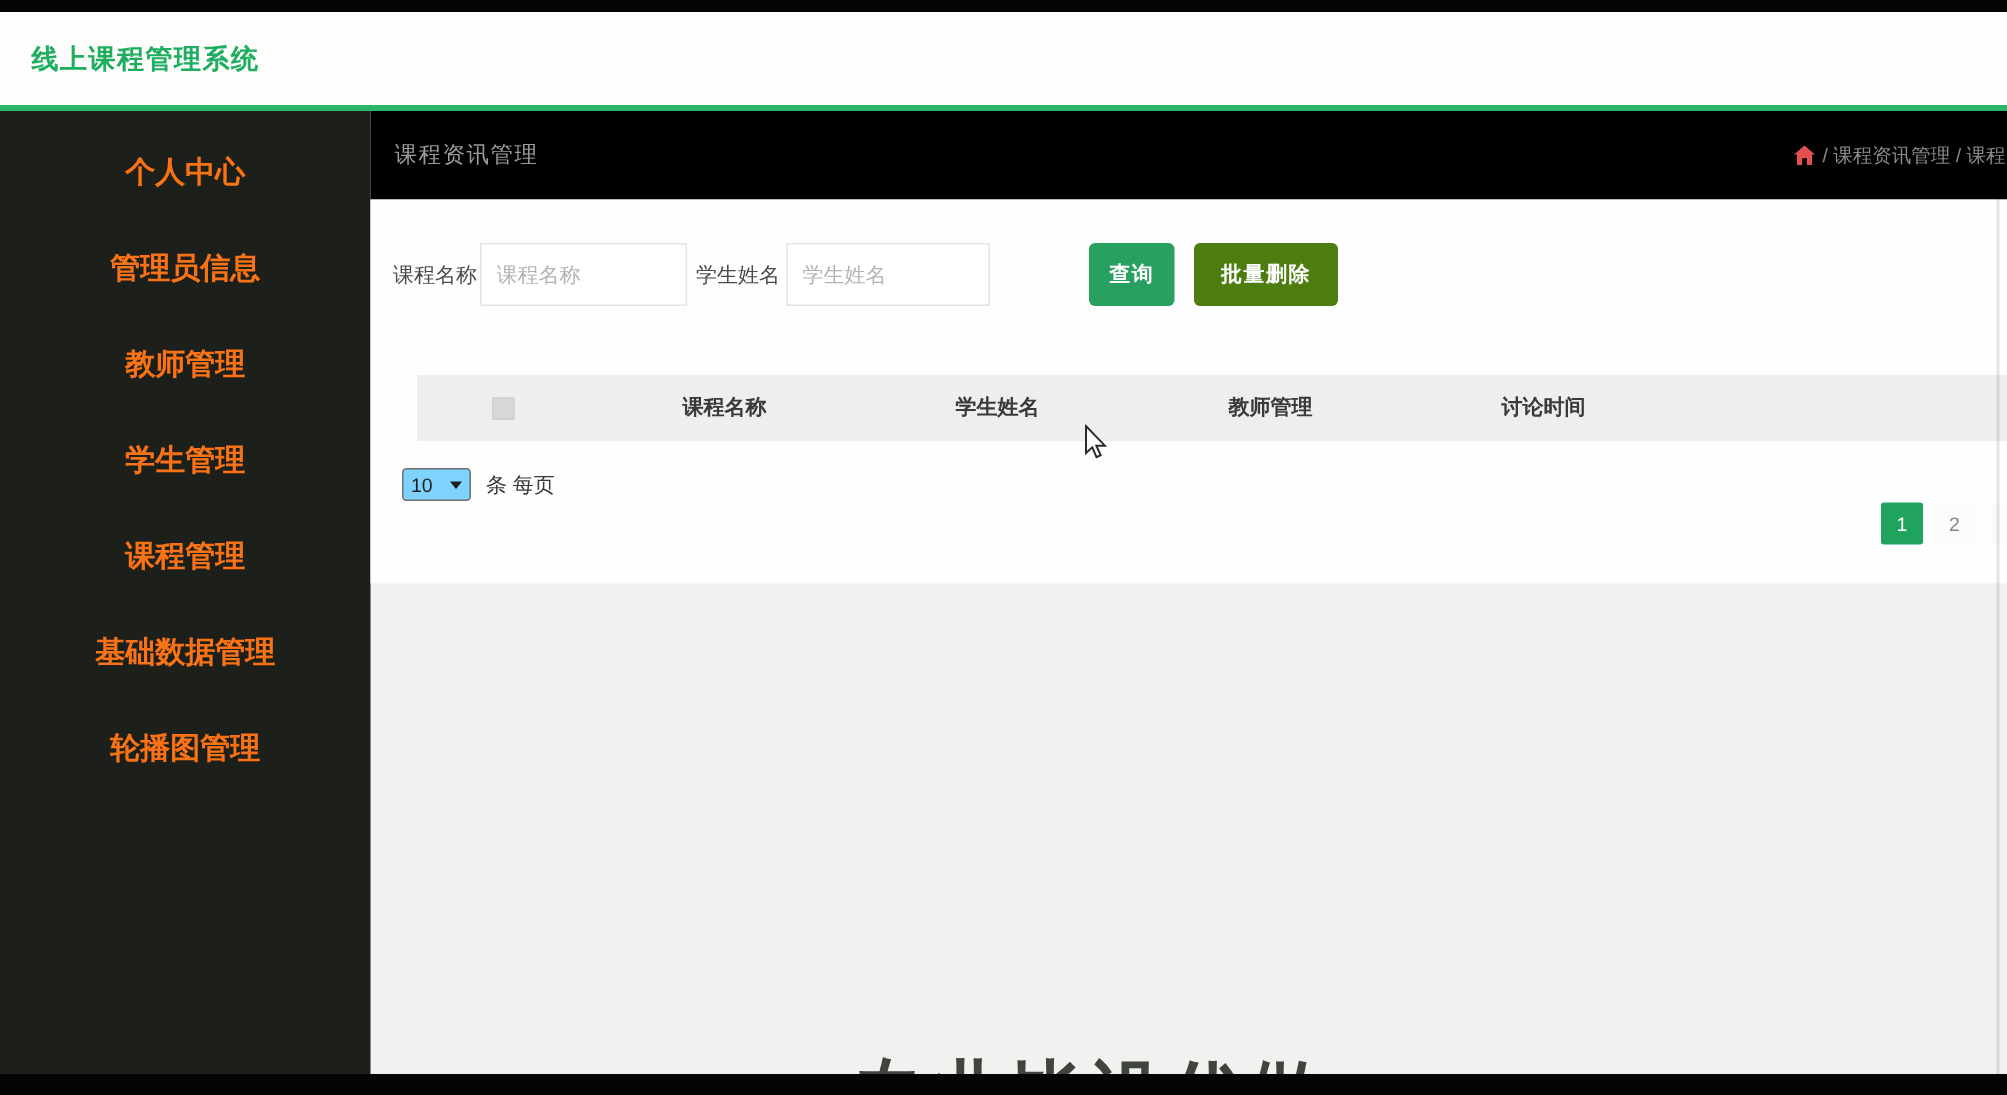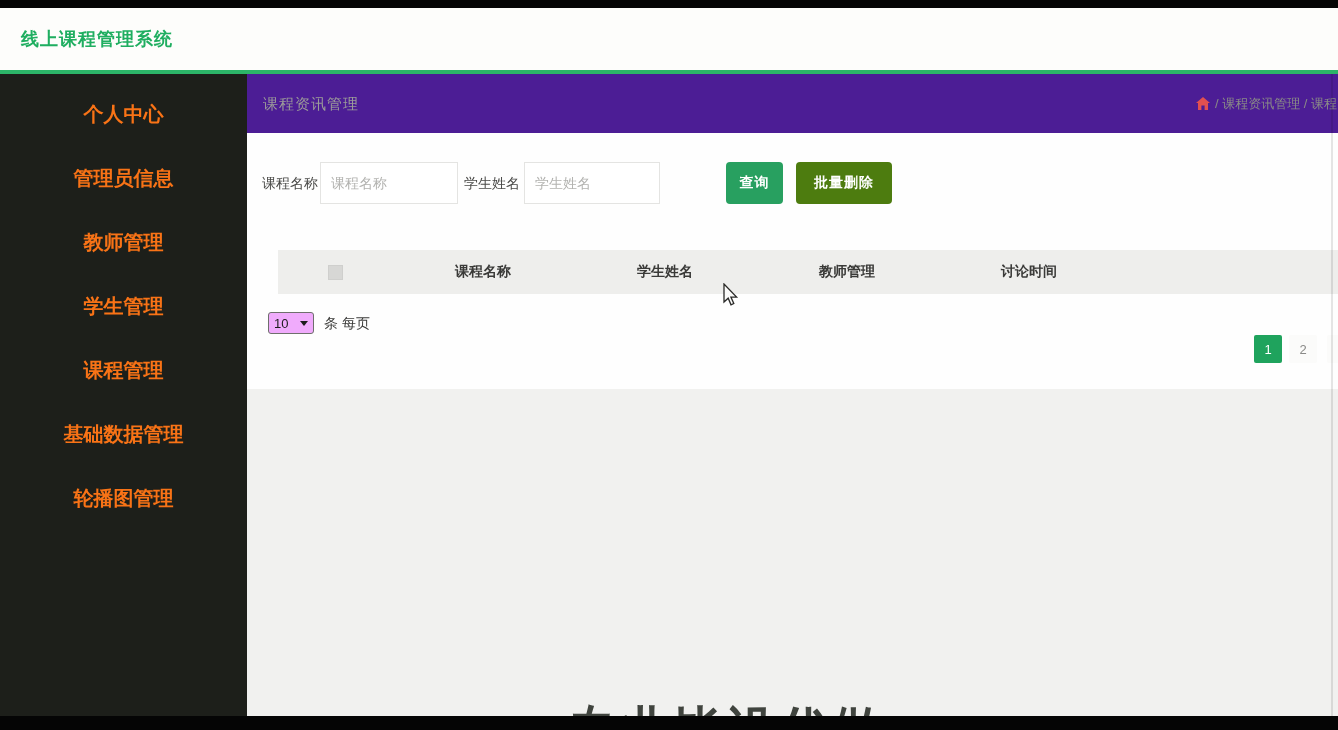--- a/index.html
+++ b/index.html
@@ -18,21 +18,21 @@
           font-size:18px; font-weight:700; color:#1fae60; letter-spacing:1px; }
   .green-line { position:absolute; top:70px; left:0; width:1338px; height:4px;
                 background:#2cb568; z-index:5; }
 
   .sidebar { position:absolute; top:74px; left:0; width:247px; height:642px;
              background:#1d1f1a; padding-top:8px; }
   .side-item { height:64px; display:flex; align-items:center; justify-content:center;
                color:#f97316; font-size:20px; font-weight:700; cursor:pointer; }
 
   .title-strip { position:absolute; top:74px; left:247px; width:1091px; height:59px;
-                 background:#4c1d95; }
+                 background:#000000; }
   .page-title { position:absolute; left:16px; top:0; height:59px; line-height:59px;
                 font-size:15px; color:#9c9c99; letter-spacing:1px; }
   .breadcrumb { position:absolute; left:949px; top:0; height:59px;
                 display:flex; align-items:center; gap:5px; white-space:nowrap; }
   .breadcrumb .crumb-path { font-size:13px; color:#8a8a87; }
   .home-icon svg { display:block; }
 
   .panel { position:absolute; top:133px; left:247px; width:1091px; height:256px;
            background:#fefefe; }
 
@@ -57,21 +57,21 @@
            background:#eeeeec; display:flex; align-items:stretch; overflow:hidden; }
   .th { display:flex; align-items:center; justify-content:center;
         font-size:14px; font-weight:700; color:#3a3a38; }
   .th-check { width:114px; }
   .th-col { width:182px; }
   .checkbox { width:15px; height:15px; background:#d7d7d5; border:1px solid #cfcfcd;
               cursor:pointer; }
   .sel-highlight { background:#2e7ce4; color:#fefefe; padding:13px 1px; }
 
   .page-size { position:absolute; top:179px; left:21px; width:46px; height:22px;
-               border:1px solid #6f6f6d; border-radius:3px; background:#f0abfc;
+               border:1px solid #6f6f6d; border-radius:3px; background:#7dd3fc;
                display:flex; align-items:center; justify-content:space-between;
                padding:0 5px; font-size:13px; color:#1c1c1c; cursor:pointer; }
   .caret { width:0; height:0; border-left:4px solid transparent;
            border-right:4px solid transparent; border-top:5px solid #1c1c1c; }
   .per-page { position:absolute; top:179px; left:77px; height:22px; line-height:22px;
               font-size:14px; color:#3a3a38; }
 
   .page-btn { position:absolute; top:202px; width:28px; height:28px; border-radius:2px;
               display:flex; align-items:center; justify-content:center;
               font-size:13px; cursor:pointer; }

